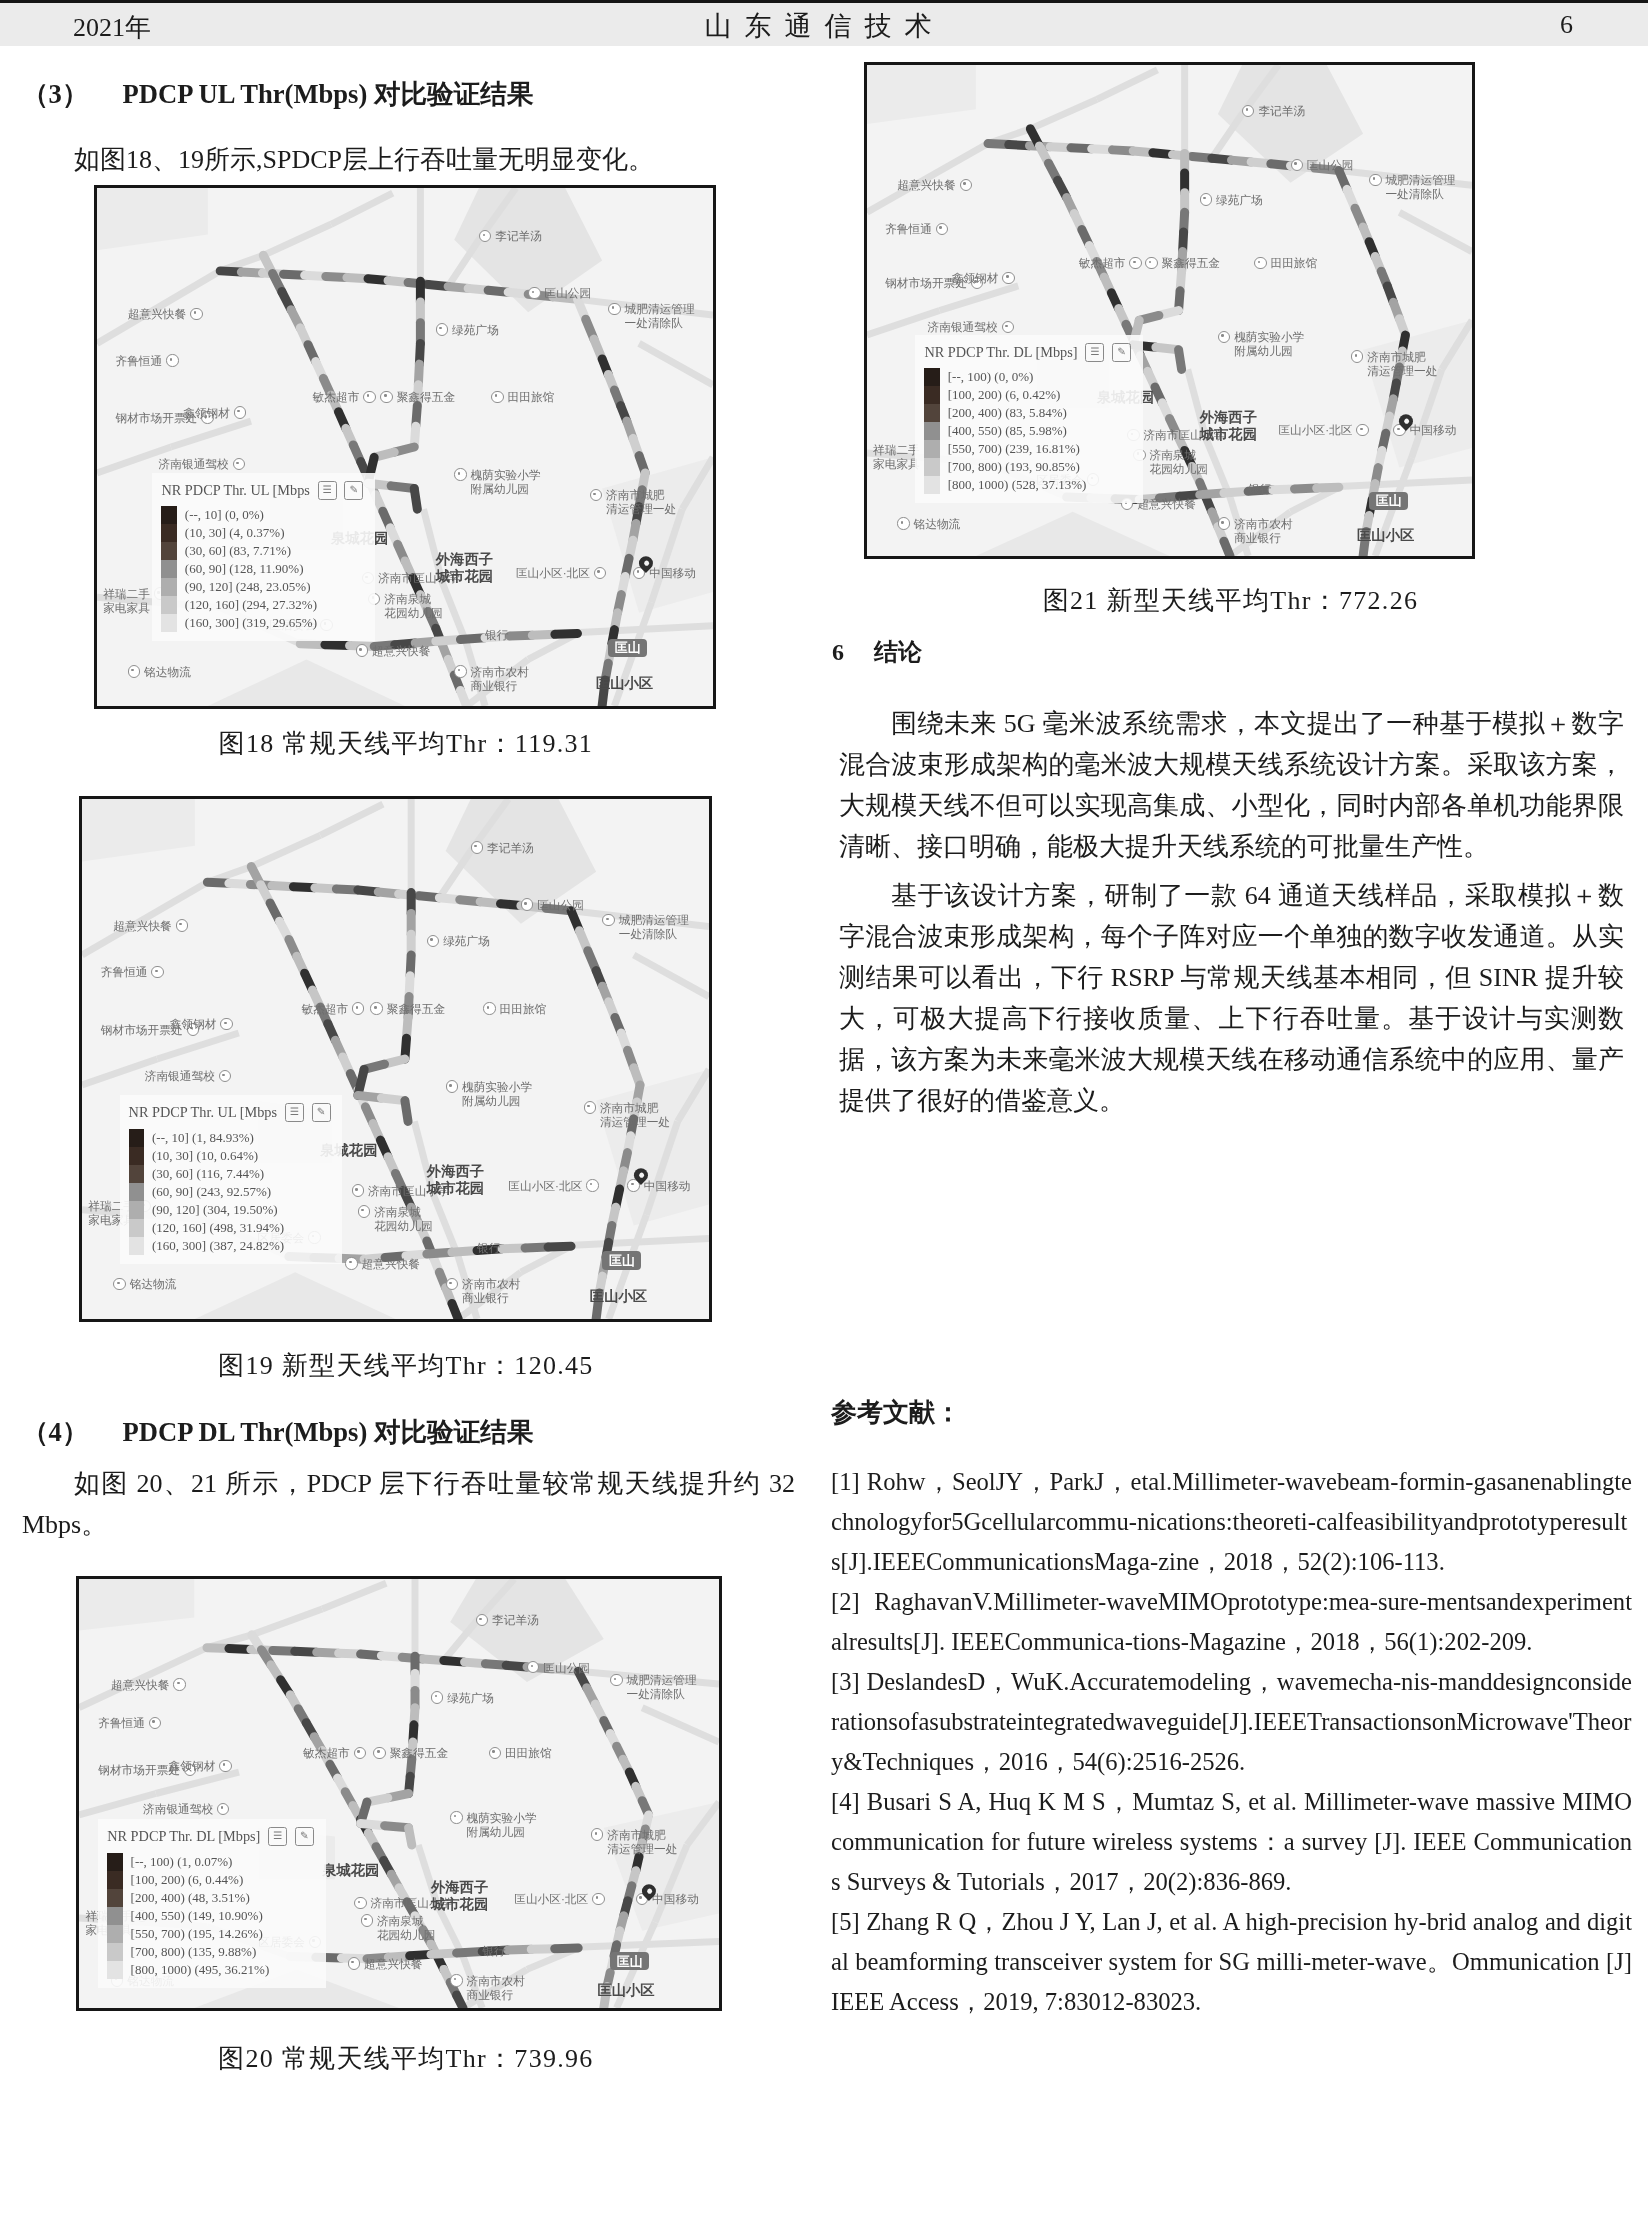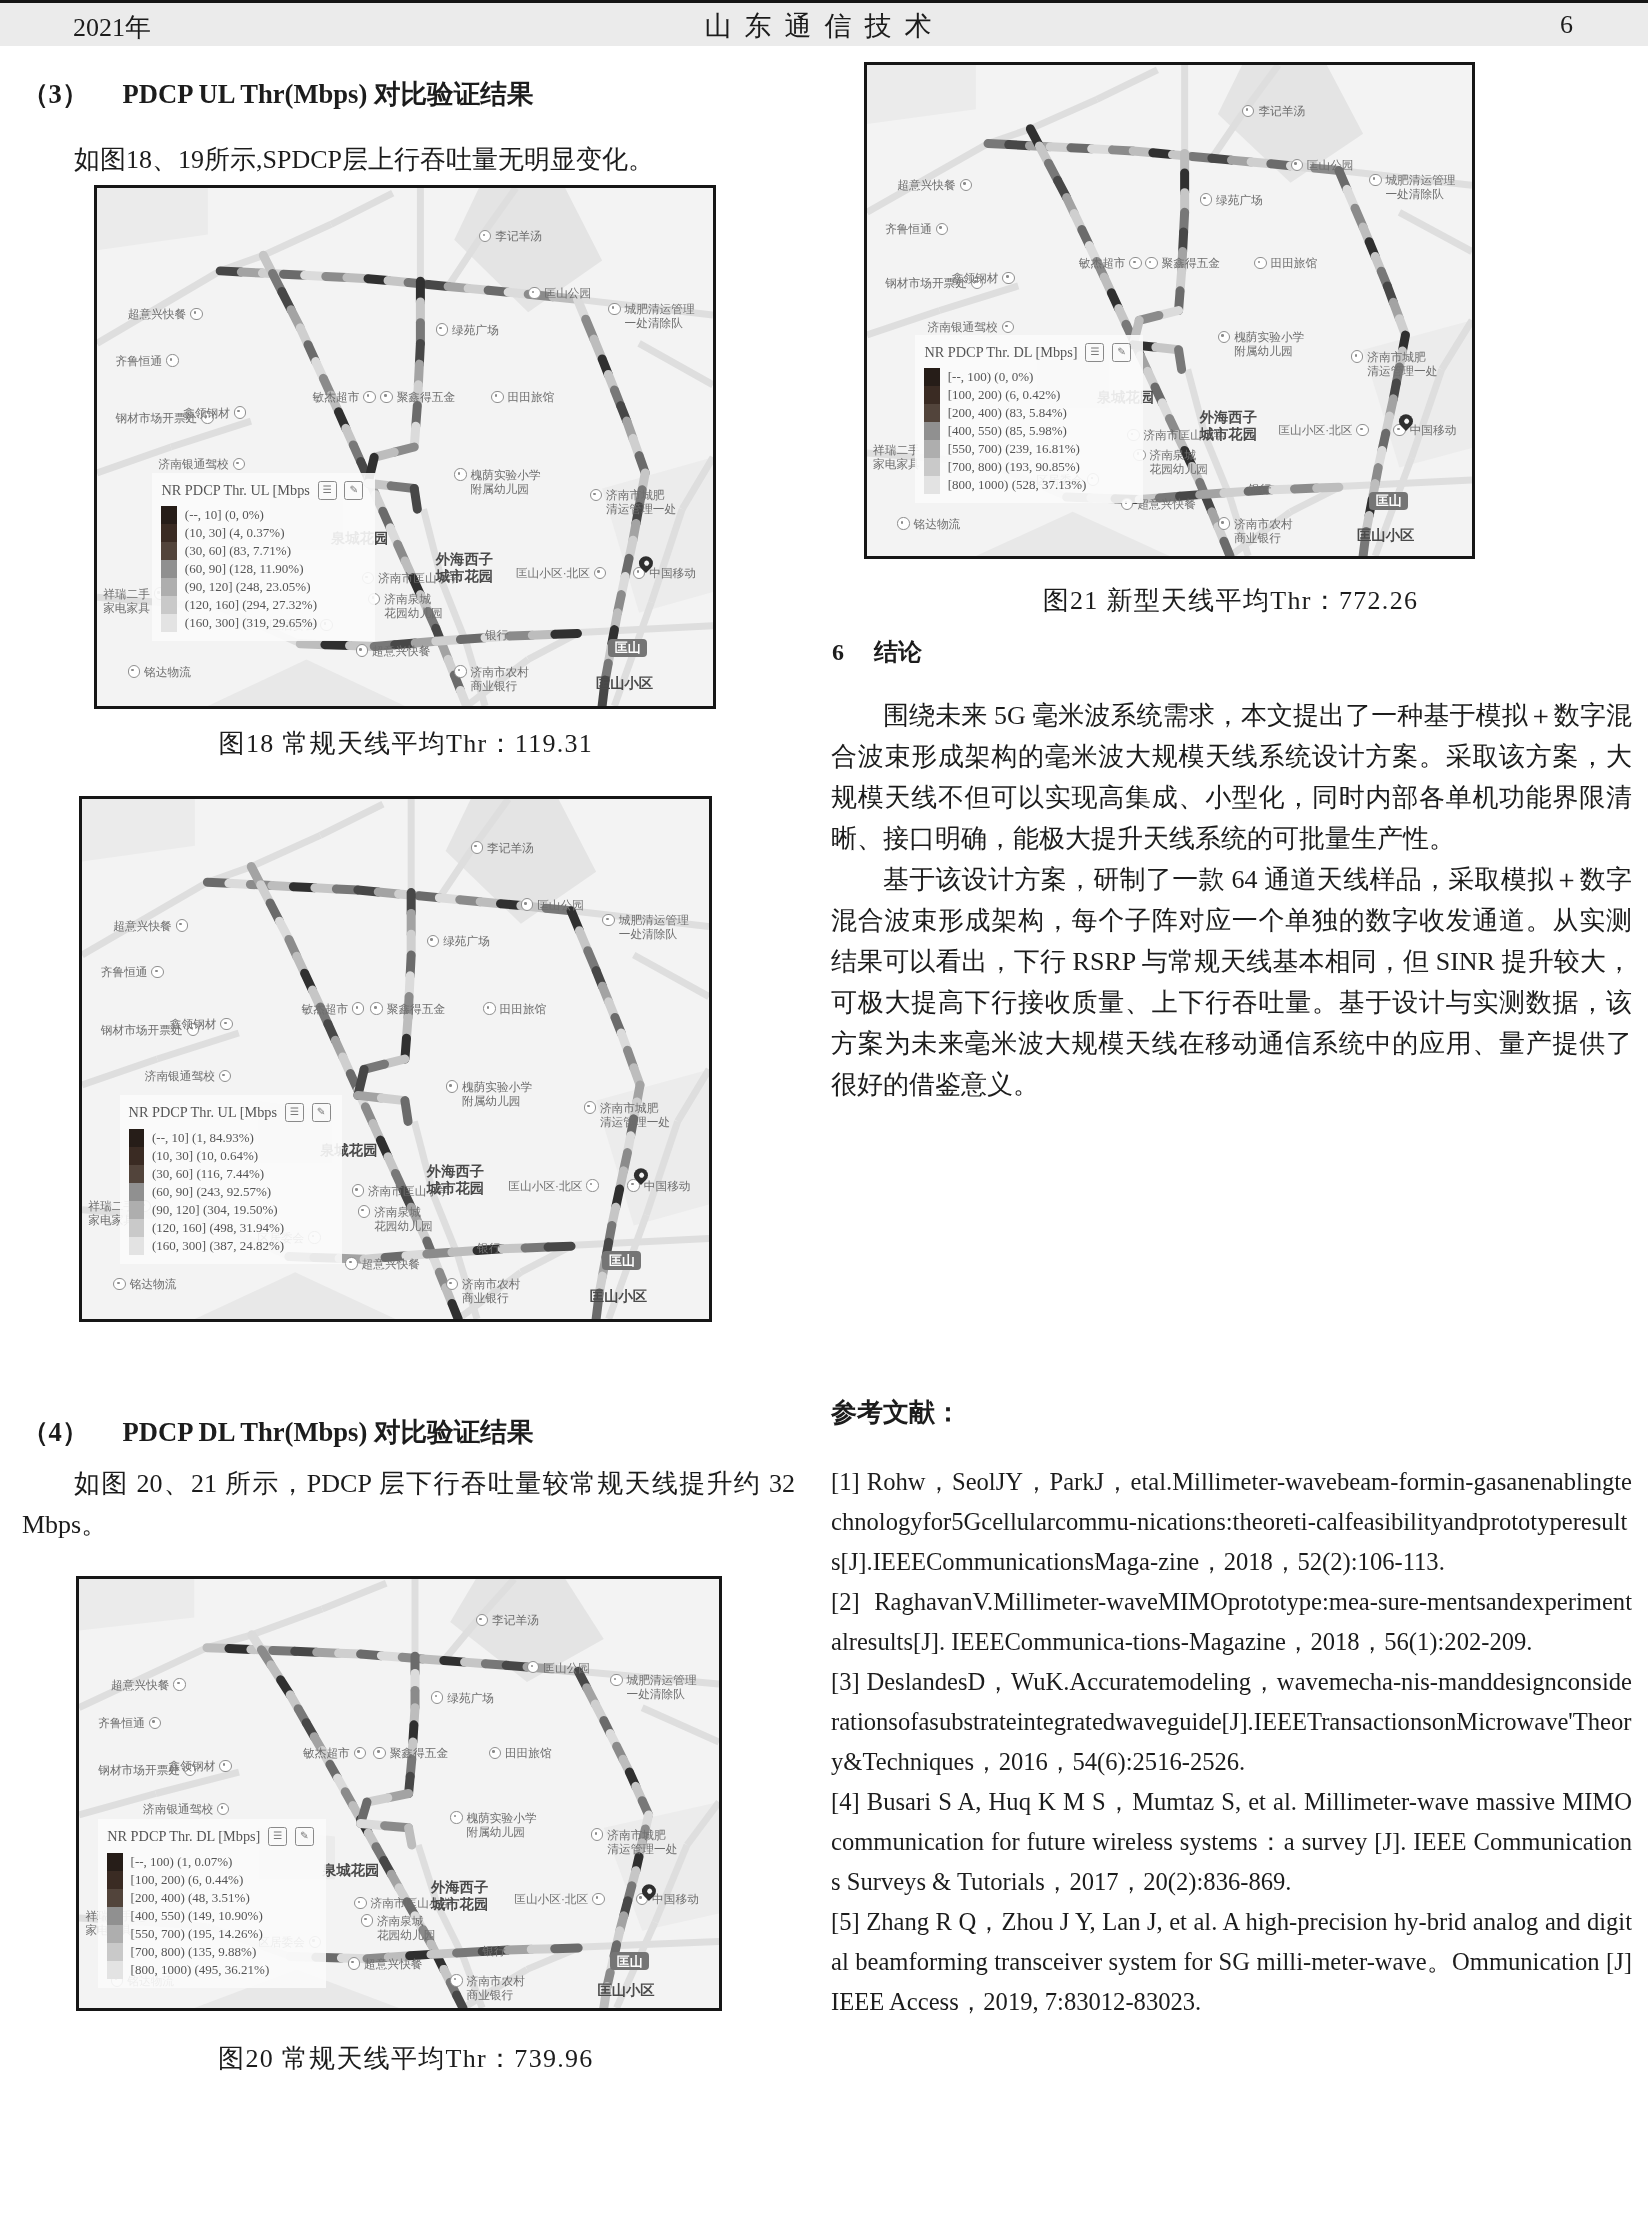--- a/index.html
+++ b/index.html
@@ -13,21 +13,21 @@
   .header .pageno{position:absolute;right:76px;top:6.5px;font-size:26px;}
 
   
   .sec-heading{position:absolute;font-weight:700;font-size:26.6px;white-space:nowrap;}
   .sec-heading .lbl{margin-right:34px;}
   .para{position:absolute;font-size:26px;line-height:41px;text-align:justify;text-indent:2em;}
   .caption{position:absolute;text-align:center;font-size:26px;letter-spacing:1.3px;}
   .conc-heading{position:absolute;font-weight:700;font-size:24px;font-family:"Liberation Sans","DejaVu Sans",sans-serif;}
   .conc-heading .num{margin-right:30px;font-family:"Liberation Serif",serif;}
   .conc-body{position:absolute;font-size:26px;line-height:41px;}
-  .conc-body p{margin:0;text-align:justify;text-indent:2em;}
+  .conc-body p{margin:8px;text-align:justify;text-indent:2em;}
   .refs{position:absolute;font-size:24.6px;line-height:40px;}
   .refs-title{font-family:"Liberation Sans","DejaVu Sans",sans-serif;font-weight:700;font-size:26px;margin:0 0 30px 0;}
   .refs p.ref{margin:0;text-align:justify;word-break:break-all;}
 
   
   .figure{position:absolute;border:3.2px solid #161616;background:#f3f3f3;overflow:hidden;}
   .figure svg{position:absolute;left:0;top:0;width:100%;height:100%;}
   .poi{position:absolute;display:flex;align-items:flex-start;gap:3.9px;
        font-family:"Liberation Sans","DejaVu Sans",sans-serif;font-size:11.7px;line-height:1.2;
        color:#6e6e6e;white-space:pre-line;}
@@ -447,20 +447,21 @@
         <div class="legend-row">
           <span class="legend-sw" style="background: rgb(201, 201, 201);"></span>
           <span>(120, 160] (498, 31.94%)</span>
         </div>
         <div class="legend-row">
           <span class="legend-sw" style="background: rgb(227, 227, 227);"></span>
           <span>(160, 300] (387, 24.82%)</span>
         </div>
       </div>
     </div>
+  <div class="caption" style="left:19.4px;top:1348px;width:773px;">图19  新型天线平均Thr：120.45</div>
 
   <div class="sec-heading" style="left:22px;top:1414px;width:773px;">
     <span class="lbl">（4）</span><span>PDCP DL Thr(Mbps) 对比验证结果</span>
   </div>
   <div class="para" style="left:22px;top:1463px;width:773px;">如图 20、21 所示，PDCP 层下行吞吐量较常规天线提升约 32 Mbps。</div>
 
   <div class="figure" style="left: 76px; top: 1576px; width: 640px; height: 429px;">
       <svg viewBox="0 0 100 100" preserveAspectRatio="none">
         <polygon points="62,0 76,0 82,14 70,24 58,10" fill="#e4e4e4"></polygon>
         <polygon points="0,0 18,0 18,9 0,12" fill="#ebebeb"></polygon>

